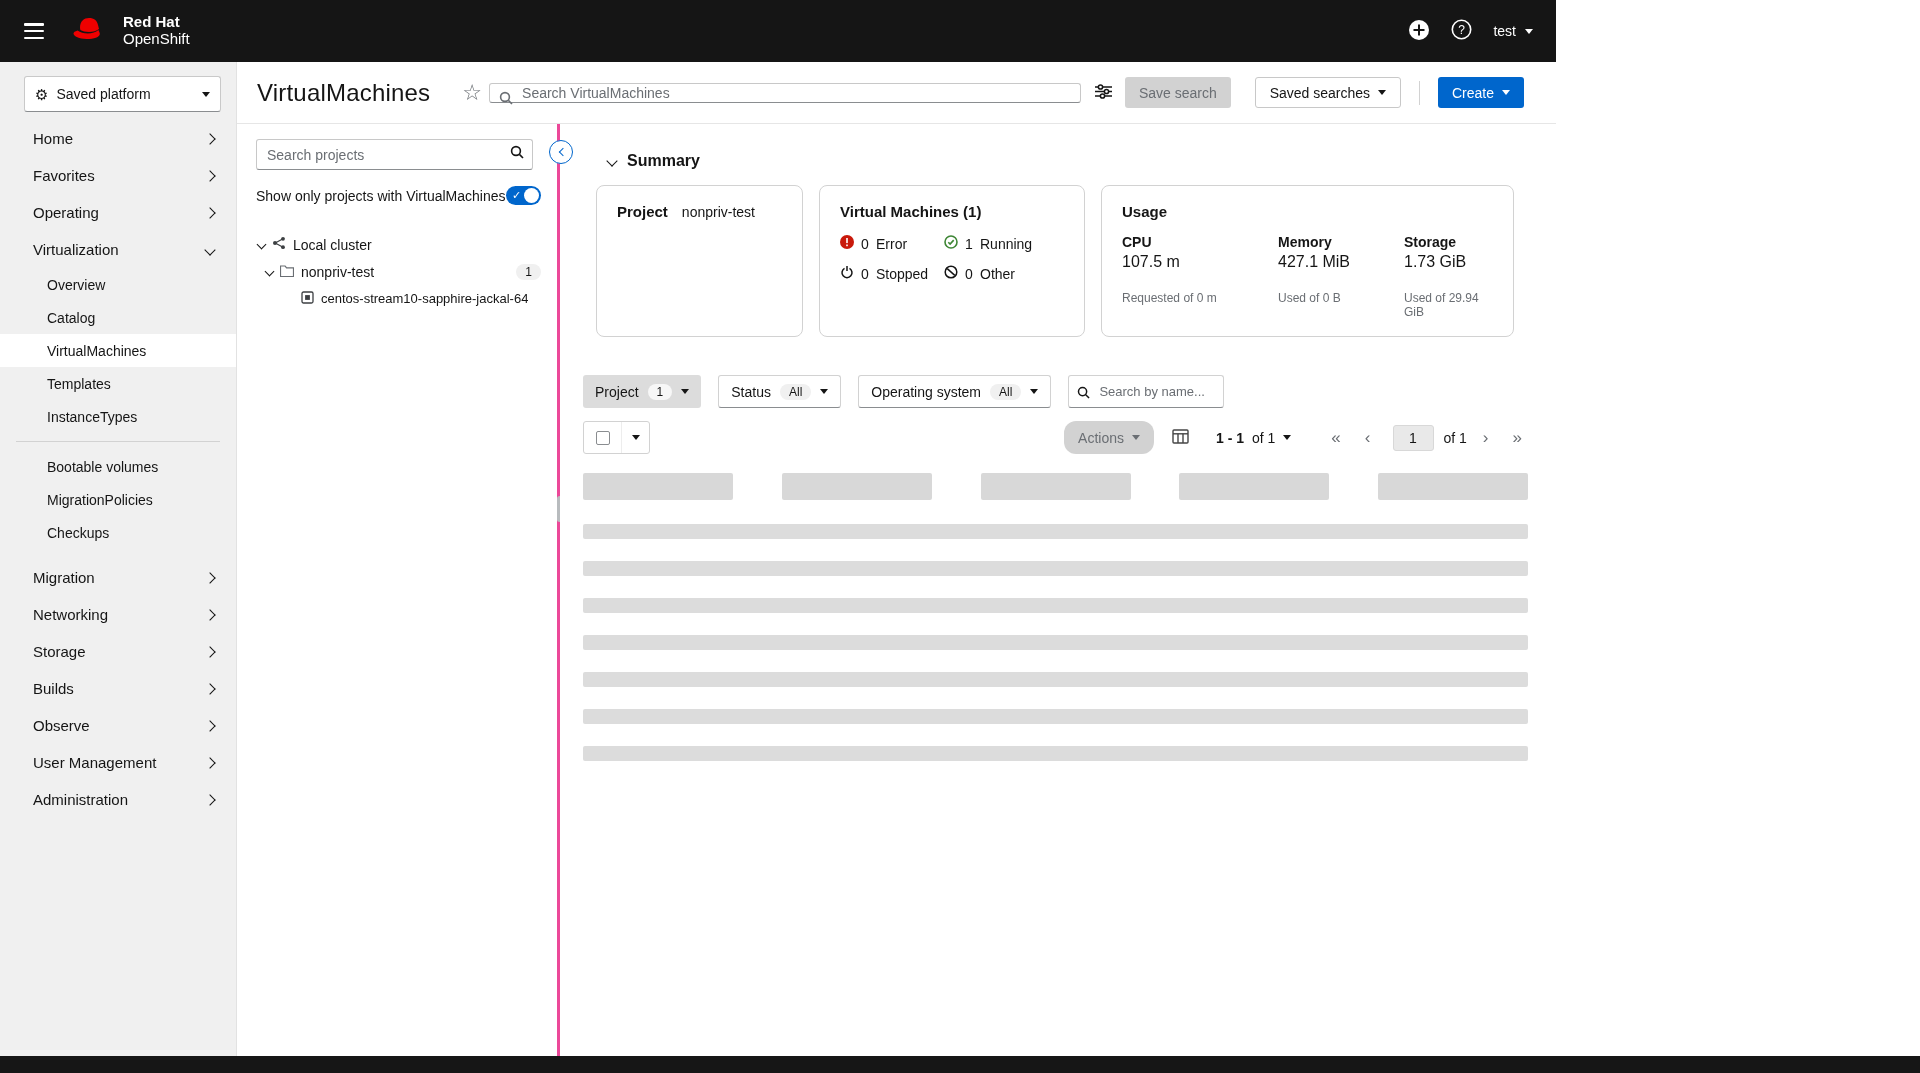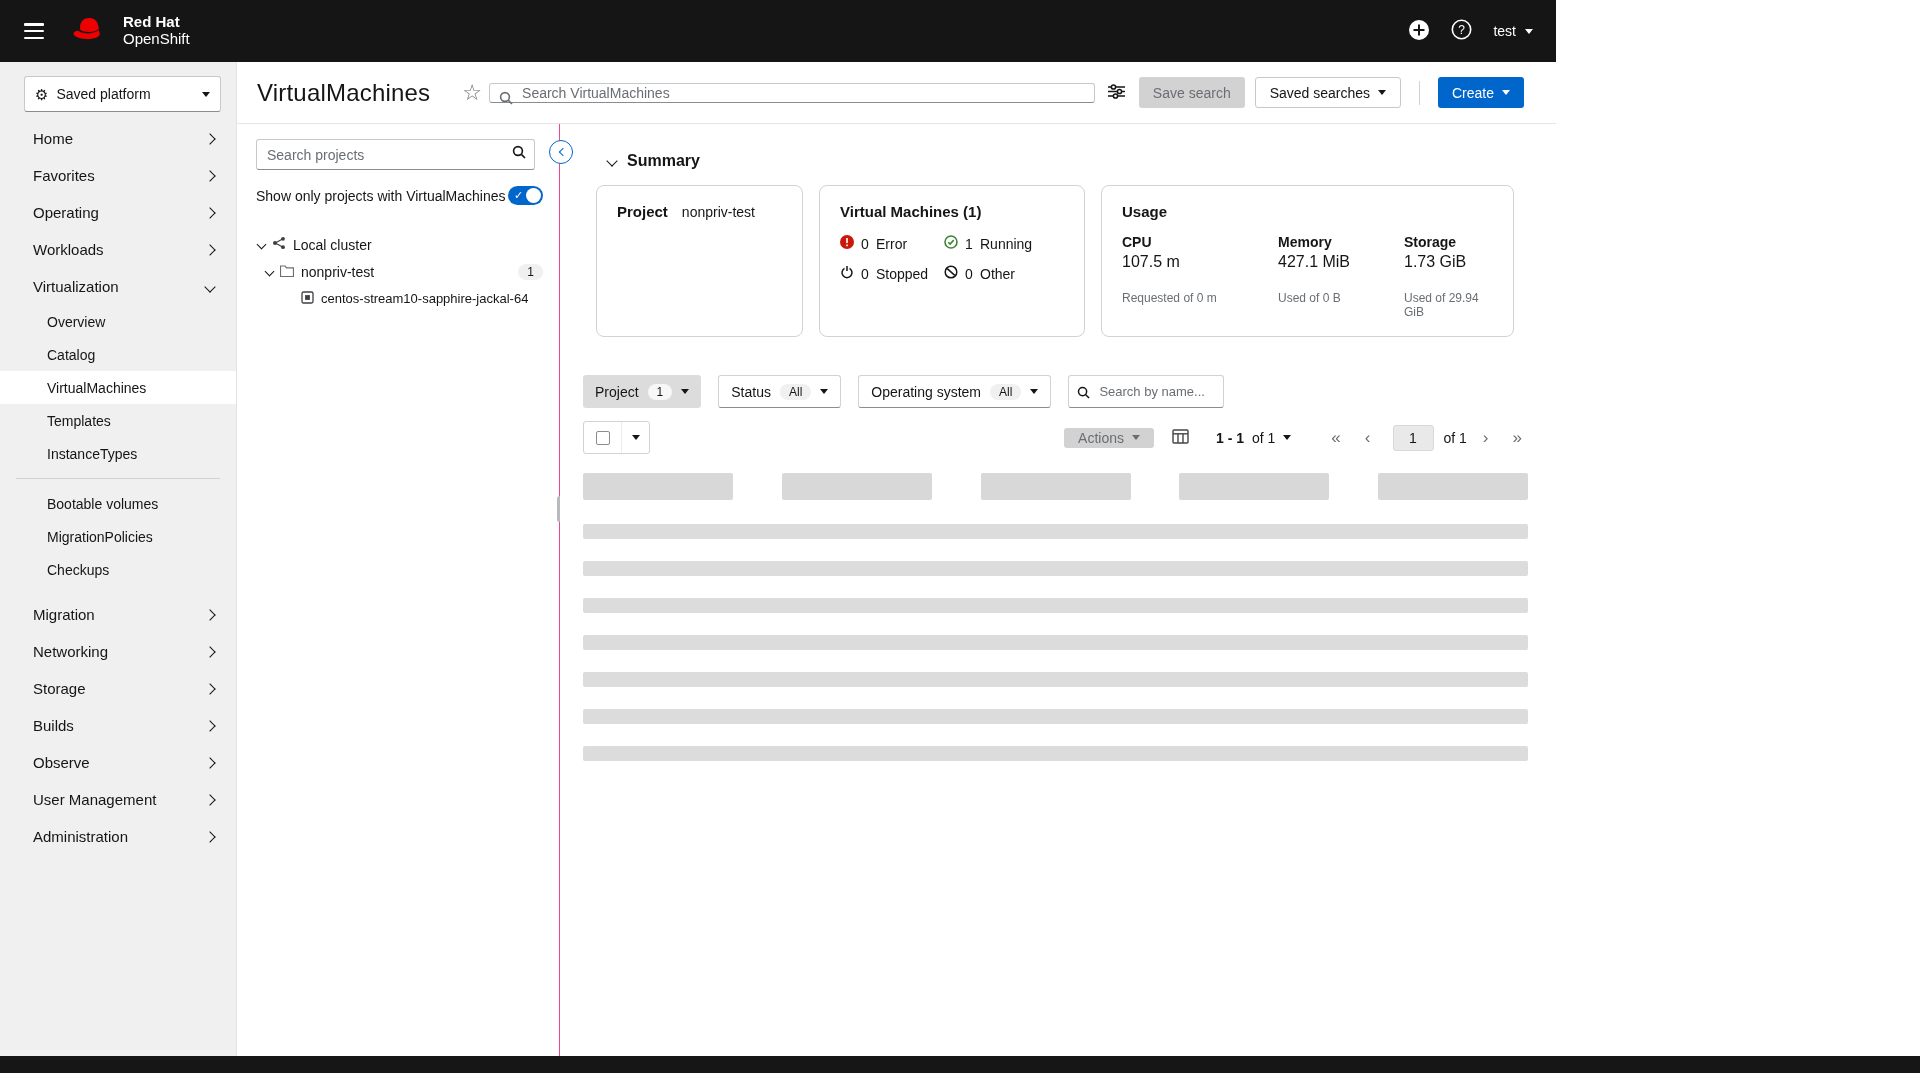--- a/index.html
+++ b/index.html
@@ -52,27 +52,27 @@
   .searchbox input{width:100%;height:100%;border:1px solid #c8c8c8;border-bottom-color:#8a8d90;
     border-radius:3px;padding:0 10px 0 32px;font-size:14px;color:#151515;}
   .searchbox input::placeholder{color:#6a6e73;}
   .searchbox .s-icon{position:absolute;left:10px;top:8px;}
   .icon-btn{width:32px;height:31px;display:flex;align-items:center;justify-content:center;margin-left:8px;}
   .btn{height:31px;border-radius:3px;font-size:14px;display:flex;align-items:center;padding:0 14px;gap:8px;white-space:nowrap;}
   .btn.disabled{background:#d2d2d2;color:#6a6e73;}
   .btn.secondary{background:#fff;border:1px solid #c8c8c8;color:#151515;}
   .btn.primary{background:#0066cc;color:#fff;}
   .save-search{margin-left:8px;}
-  .saved-searches{margin-left:10px;}
+  .saved-searches{margin-left:24px;}
   .vdivider{width:1px;height:24px;background:#d2d2d2;margin-left:18px;}
   .create-btn{margin-left:18px;}
 
   
   .project-panel{position:absolute;left:237px;top:124px;width:323px;height:932px;background:#fff;
-    border-right:1px solid #ec4899;}
+    border-right:3px solid #ec4899;}
   .pp-search{position:relative;margin:15px 24px 0 19px;height:31px;}
   .pp-search input{width:100%;height:100%;border:1px solid #c8c8c8;border-bottom-color:#8a8d90;
     border-radius:3px;padding:0 34px 0 10px;font-size:14px;}
   .pp-search input::placeholder{color:#6a6e73;}
   .pp-search .s-btn{position:absolute;right:1px;top:1px;width:30px;height:27px;display:flex;align-items:center;justify-content:center;}
   .pp-toggle-row{margin:16px 16px 0 19px;display:flex;align-items:center;justify-content:space-between;}
   .pp-toggle-label{font-size:14px;}
   .toggle{position:relative;width:35px;height:19px;border-radius:10px;background:#0066cc;flex:none;}
   .toggle .knob{position:absolute;right:2px;top:2px;width:15px;height:15px;border-radius:50%;background:#fff;}
   .toggle .tick{position:absolute;left:6px;top:2px;font-size:11px;color:#fff;line-height:14px;}
@@ -124,21 +124,21 @@
   .name-search input::placeholder{color:#6a6e73;}
   .name-search .s-icon{position:absolute;left:9px;top:10px;}
 
   
   .toolbar-row{display:flex;align-items:center;margin-top:13px;}
   .select-split{display:flex;align-items:center;height:33px;border:1px solid #d2d2d2;border-radius:3px;background:#fff;}
   .select-split .cb-part{width:38px;height:100%;display:flex;align-items:center;justify-content:center;border-right:1px solid #ededed;}
   .select-split input[type=checkbox]{width:14px;height:14px;accent-color:#fff;border:1px solid #8a8d90;appearance:none;border-radius:2px;background:#fff;}
   .select-split .dd-part{width:27px;height:100%;display:flex;align-items:center;justify-content:center;color:#151515;}
   .toolbar-right{margin-left:auto;display:flex;align-items:center;}
-  .actions-btn{height:20px;}
+  .actions-btn{height:33px;border-radius:12px;}
   .columns-btn{margin-left:14px;width:26px;height:30px;display:flex;align-items:center;justify-content:center;}
   .pagination-menu{margin-left:22px;display:flex;align-items:center;gap:8px;font-size:14px;}
   .pagination-menu .bold{font-weight:700;}
   .pager{margin-left:34px;display:flex;align-items:center;font-size:14px;color:#6a6e73;}
   .pager .nav-glyph{font-size:17px;line-height:1;padding:0 6px;}
   .pager .gap{width:12px;}
   .page-input{width:41px;height:26px;background:#e9e9e9;border:1px solid #d8d8d8;border-radius:3px;
     text-align:center;font-size:14px;color:#151515;margin:0 10px 0 16px;}
   .of-total{color:#151515;margin-right:10px;}
 
@@ -206,24 +206,20 @@
     <div class="nav-item">
       <span>Home</span>
       <span class="chev right"></span>
     </div>
     <div class="nav-item">
       <span>Favorites</span>
       <span class="chev right"></span>
     </div>
     <div class="nav-item">
       <span>Operating</span>
-      <span class="chev right"></span>
-    </div>
-    <div class="nav-item">
-      <span>Workloads</span>
       <span class="chev right"></span>
     </div>
     <div class="nav-item">
       <span>Virtualization</span>
       <span class="chev down"></span>
     </div>
 
     <div class="subnav">
       <div class="subnav-item">
         <span>Overview</span>

